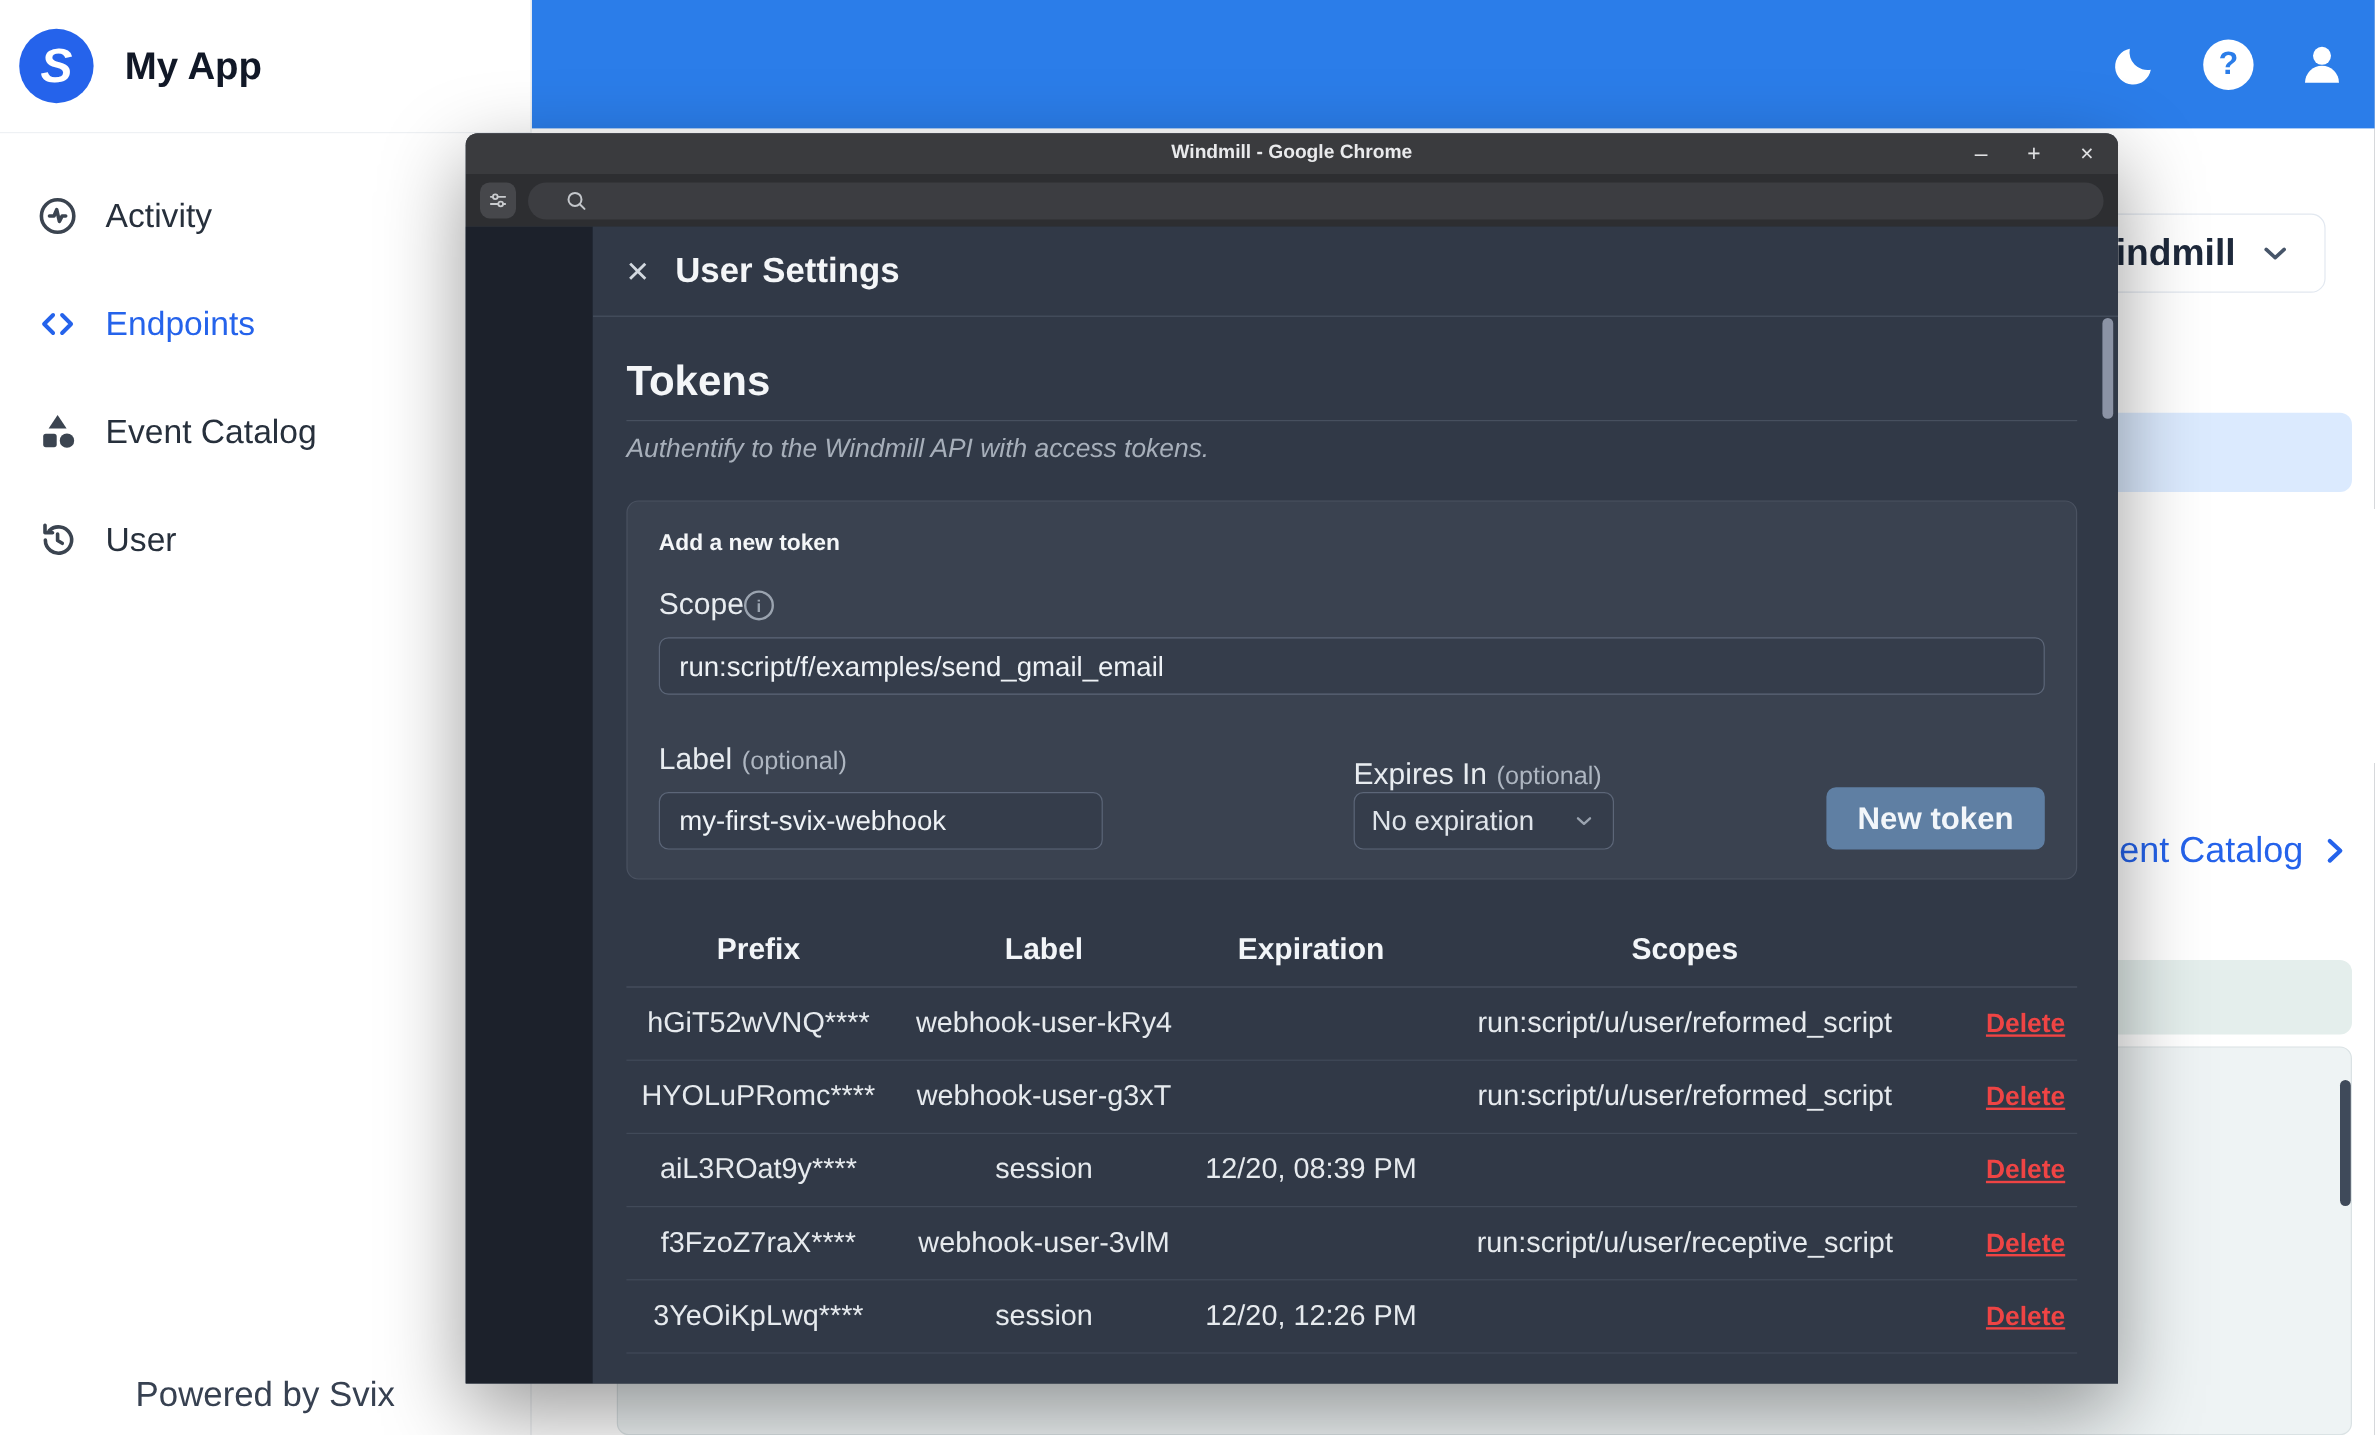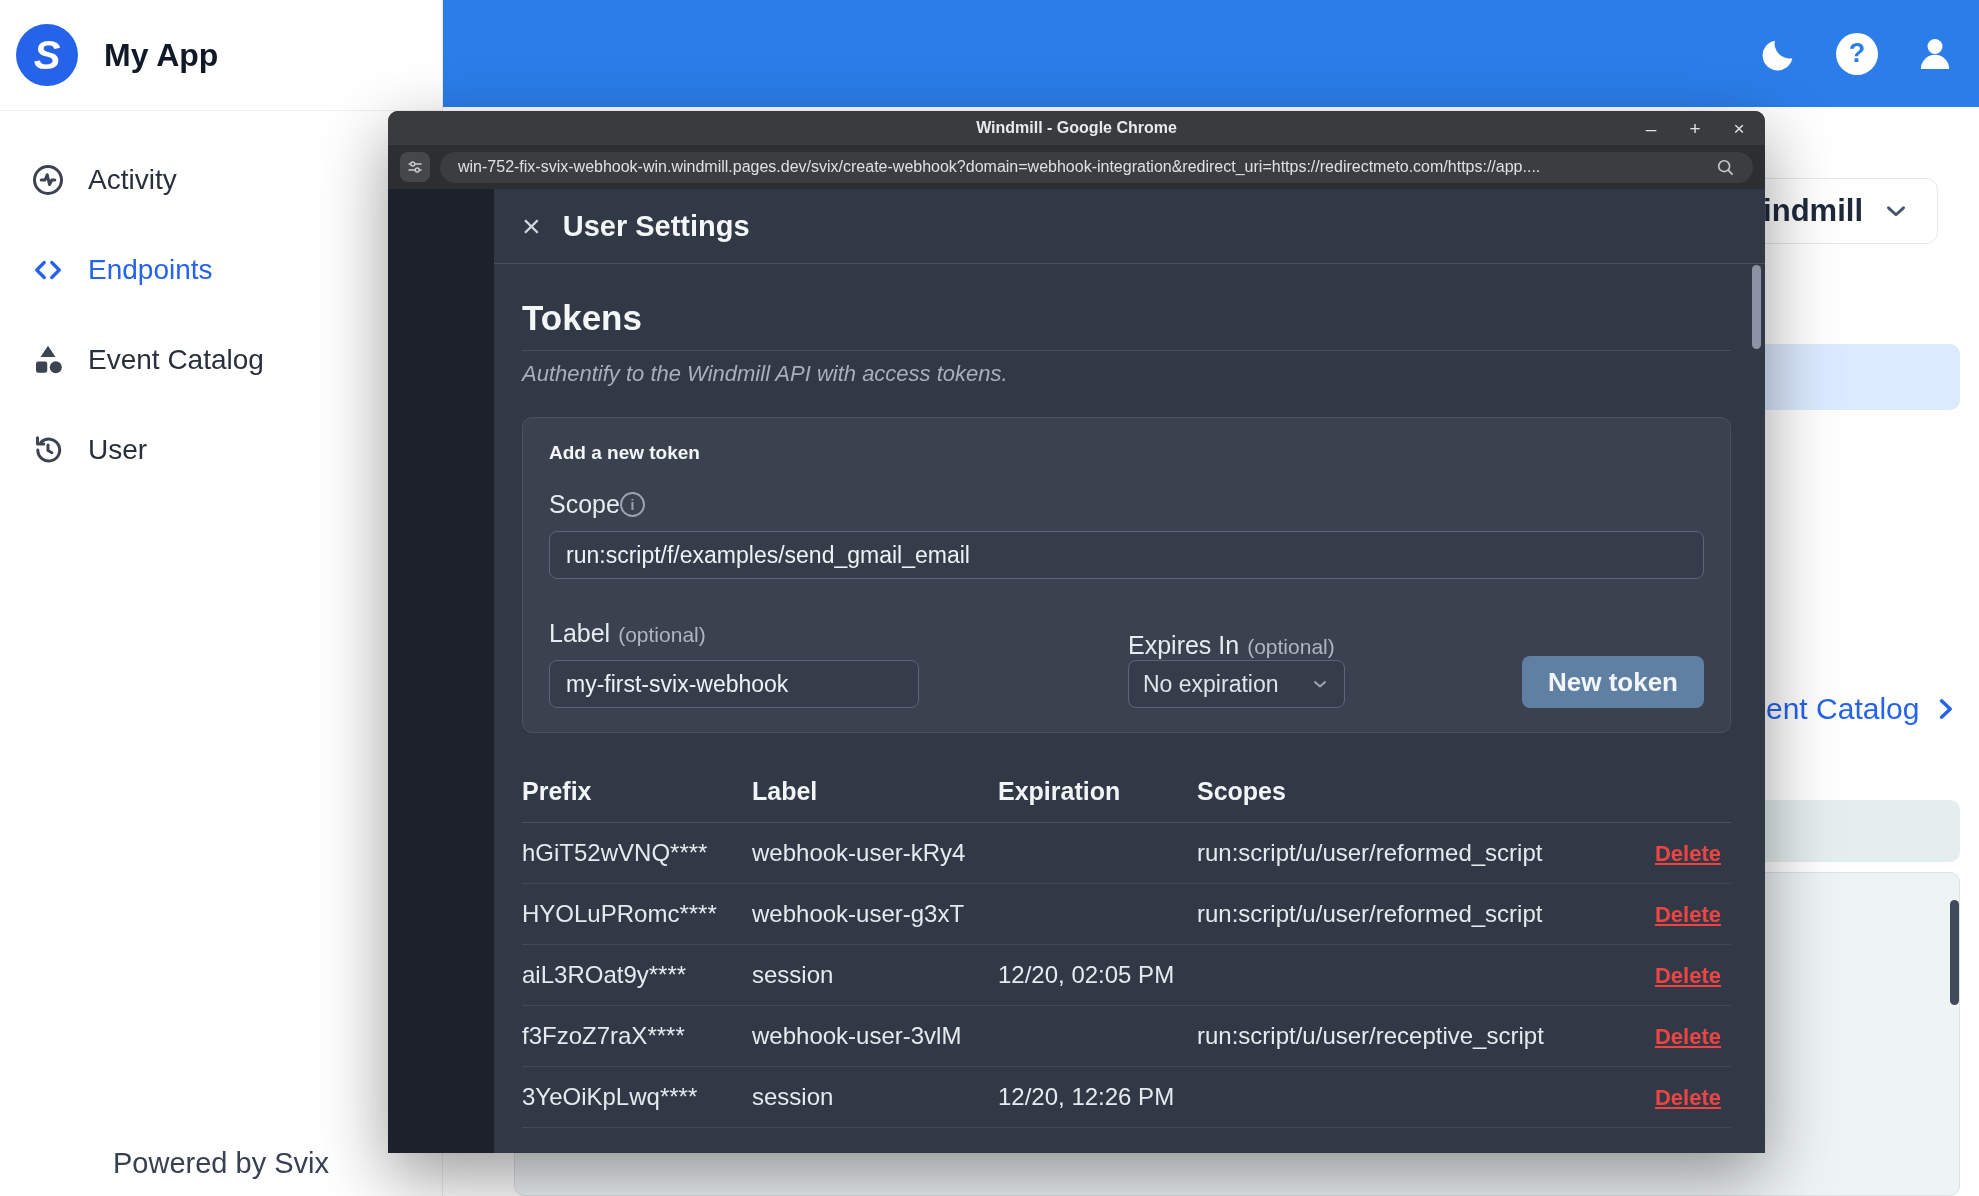--- a/index.html
+++ b/index.html
@@ -102,21 +102,21 @@
   .select .sel-chev{width:20px;height:20px;color:#9aa3af;flex:0 0 20px;}
   .new-token-btn{
     margin-left:auto;height:52px;padding:0 26px;background:#5f7fa3;border:none;border-radius:8px;
     color:#f2f6fa;font-size:26px;font-weight:600;cursor:pointer;font-family:inherit;
   }
 
   .token-table{margin-top:44px;}
   .thead,.trow{display:grid;grid-template-columns:230px 246px 199px 1fr 110px;align-items:center;}
   .thead{font-size:25px;font-weight:700;color:#f2f5f8;padding-bottom:16px;border-bottom:1px solid #4a5261;}
   .trow{height:60px;border-bottom:1px solid #414a59;font-size:24px;color:#e6eaee;}
-  .cell{overflow:hidden;white-space:nowrap;text-overflow:ellipsis;padding-right:10px;}
+  .cell{overflow:hidden;white-space:nowrap;text-overflow:ellipsis;padding-right:10px;text-align:center;}
   .cell-action{text-align:right;}
   .delete-link{color:#ef4444;font-weight:700;text-decoration:underline;font-size:22px;cursor:pointer;}
 
   svg{display:block;}
 </style>
 </head>
 <body>
 
 <div class="stage">
 
@@ -210,21 +210,20 @@
     <div class="win-urlbar">
       <div class="url-chip">
         <svg viewBox="0 0 24 24" fill="none" stroke="#c9cbce" stroke-width="2" stroke-linecap="round">
           <line x1="4" y1="8" x2="20" y2="8"></line>
             <circle cx="9" cy="8" r="2.6" fill="#46474b"></circle>
           <line x1="4" y1="16" x2="20" y2="16"></line>
             <circle cx="15" cy="16" r="2.6" fill="#46474b"></circle>
         </svg>
       </div>
       <div class="url-pill">
-        <span class="url-text">win-752-fix-svix-webhook-win.windmill.pages.dev/svix/create-webhook?domain=webhook-integration&amp;redirect_uri=https://redirectmeto.com/https://app....</span>
         <svg class="url-zoom" viewBox="0 0 24 24" fill="none" stroke="#c4c7cb" stroke-width="2" stroke-linecap="round">
           <circle cx="11" cy="11" r="6.5"></circle>
           <line x1="15.8" y1="15.8" x2="20.5" y2="20.5"></line>
         </svg>
       </div>
     </div>
 
     <div class="win-content">
       <div class="dark-strip"></div>
 
@@ -292,21 +291,21 @@
             <div class="trow">
               <span class="cell">HYOLuPRomc****</span>
               <span class="cell">webhook-user-g3xT</span>
               <span class="cell"></span>
               <span class="cell">run:script/u/user/reformed_script</span>
               <span class="cell cell-action"><a class="delete-link">Delete</a></span>
             </div>
             <div class="trow">
               <span class="cell">aiL3ROat9y****</span>
               <span class="cell">session</span>
-              <span class="cell">12/20, 02:05 PM</span>
+              <span class="cell">12/20, 08:39 PM</span>
               <span class="cell"></span>
               <span class="cell cell-action"><a class="delete-link">Delete</a></span>
             </div>
             <div class="trow">
               <span class="cell">f3FzoZ7raX****</span>
               <span class="cell">webhook-user-3vlM</span>
               <span class="cell"></span>
               <span class="cell">run:script/u/user/receptive_script</span>
               <span class="cell cell-action"><a class="delete-link">Delete</a></span>
             </div>

